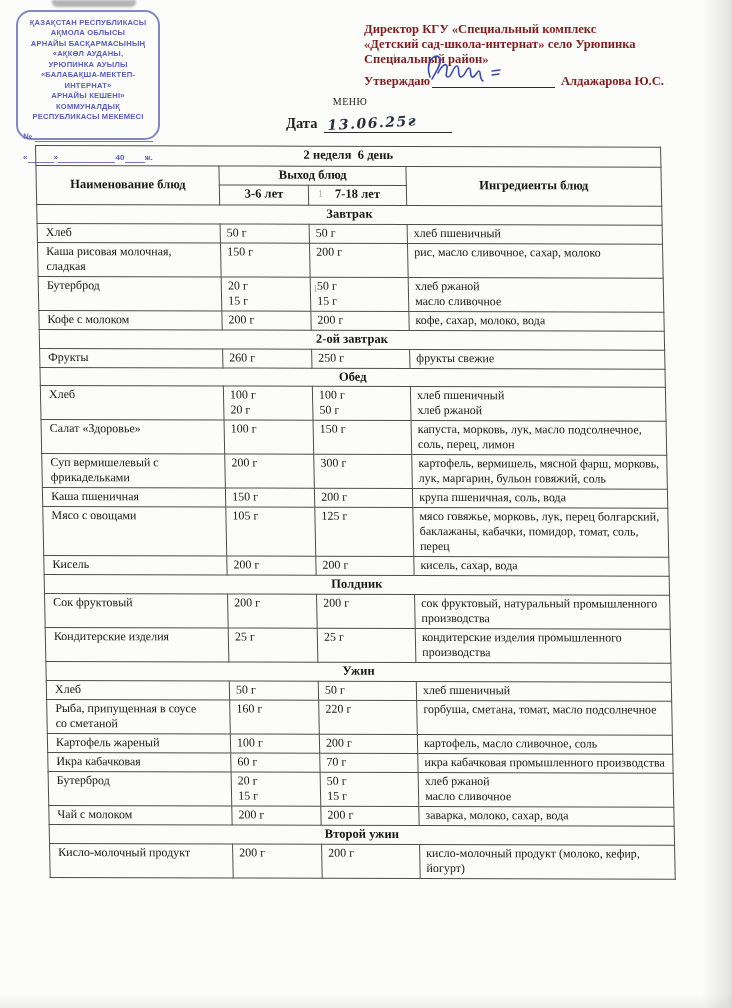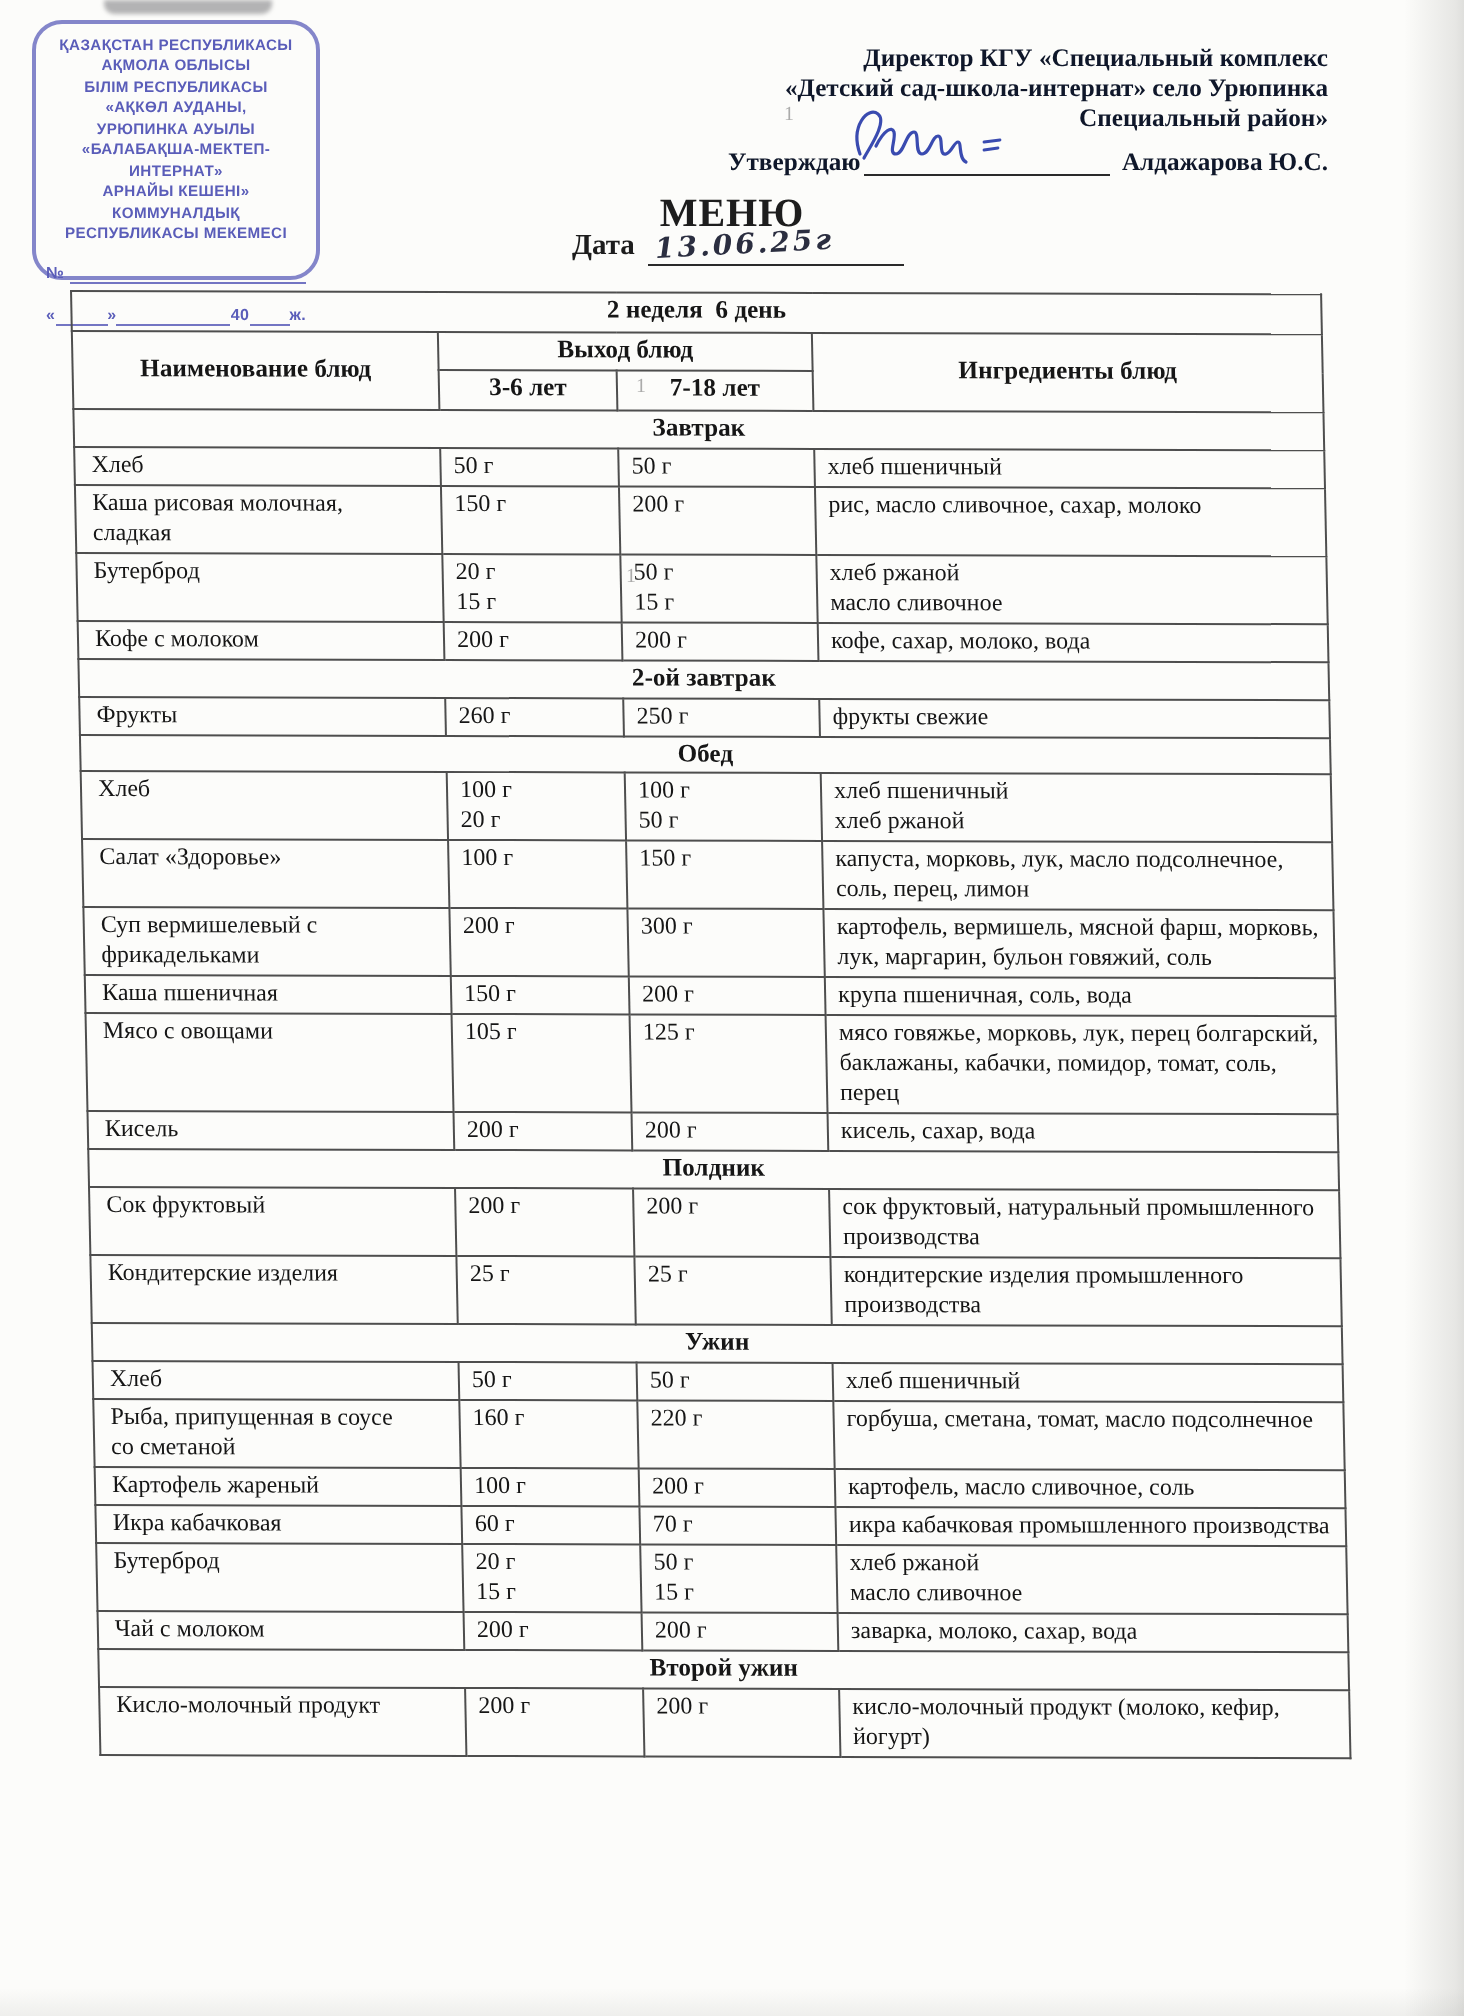--- a/index.html
+++ b/index.html
@@ -26,29 +26,29 @@
   }
   .stamp-no{display:flex;align-items:flex-end;margin-top:8px;text-align:left;font-size:8px;}
   .stamp-no .sline{flex:1;border-bottom:1px solid rgba(77,80,180,0.85);margin-left:3px;height:9px;}
   .stamp-date{display:flex;align-items:flex-end;margin-top:10px;font-size:8px;}
   .stamp-date .sline{border-bottom:1px solid rgba(77,80,180,0.85);height:9px;}
   .sline.w1{width:26px;} .sline.w2{flex:1;} .sline.w3{width:20px;}
 
   
   .approval{
     position:absolute;right:68px;top:22px;width:300px;
-    font-weight:bold;font-size:12.6px;line-height:1.2;text-align:right;color:#0f172a;
+    font-weight:bold;font-size:12.6px;line-height:1.2;color:#7f1d1d;
   }
   .approve-row{display:flex;align-items:flex-end;margin-top:7px;white-space:nowrap;}
   .approve-row .ul{flex:1;border-bottom:1.2px solid #2a2a2a;margin:0 6px 1px 2px;height:12px;position:relative;}
   .signature{position:absolute;left:-12px;bottom:-4px;}
 
   
-  .menu-title{position:absolute;left:316px;top:96px;width:100px;text-align:center;
-    font-weight:bold;font-size:20px;letter-spacing:0.5px;}
+  .menu-title{position:absolute;left:300px;top:96px;width:100px;text-align:center;
+    font-weight:normal;font-size:10px;letter-spacing:0.5px;}
   .date-row{position:absolute;left:286px;top:115px;display:flex;align-items:flex-start;
     font-weight:bold;font-size:14.5px;}
   .date-ul{width:128px;border-bottom:1.4px solid #2a2a2a;margin-left:7px;position:relative;height:17px;}
   .date-hand{
     position:absolute;left:4px;bottom:-1px;
     font-family:"DejaVu Serif", serif;font-style:italic;font-weight:600;
     font-size:14px;letter-spacing:1.5px;color:#2b2e40;transform:rotate(-3deg);transform-origin:0 100%;
     white-space:nowrap;
   }
 
@@ -72,21 +72,21 @@
 </head>
 <body>
 
 <div class="page">
 
   <div class="smudge-top"></div>
 
   <div class="stamp">
     <div>ҚАЗАҚСТАН РЕСПУБЛИКАСЫ</div>
     <div>АҚМОЛА ОБЛЫСЫ</div>
-    <div>БІЛІМ РЕСПУБЛИКАСЫ</div>
+    <div>АРНАЙЫ БАСҚАРМАСЫНЫҢ</div>
     <div>«АҚКӨЛ АУДАНЫ,</div>
     <div>УРЮПИНКА АУЫЛЫ</div>
     <div>«БАЛАБАҚША-МЕКТЕП-ИНТЕРНАТ»</div>
     <div>АРНАЙЫ КЕШЕНІ»</div>
     <div>КОММУНАЛДЫҚ</div>
     <div>РЕСПУБЛИКАСЫ МЕКЕМЕСІ</div>
     <div class="stamp-no">
       <span>№</span>
       <span class="sline w2"></span>
     </div>

